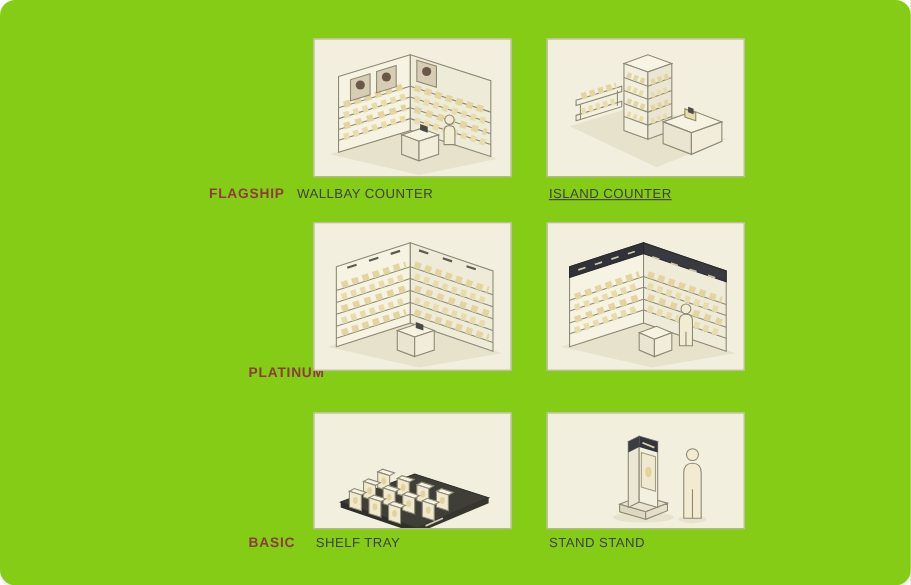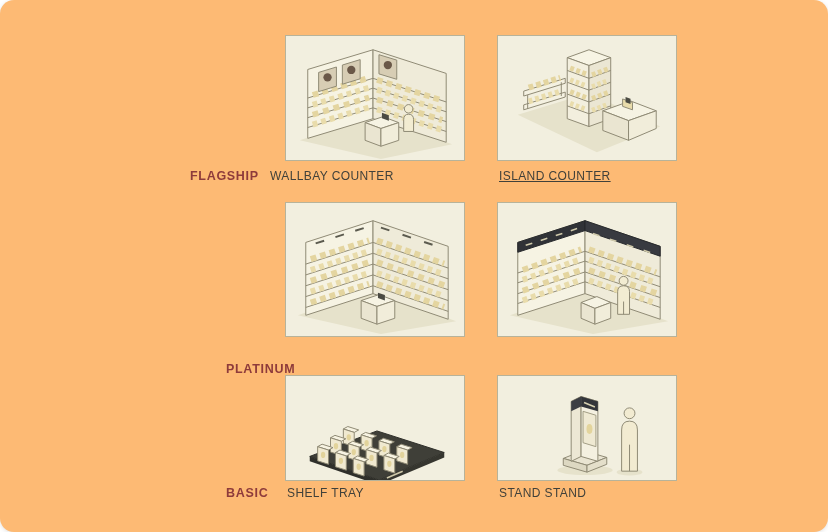--- a/index.html
+++ b/index.html
@@ -1,21 +1,21 @@
 <!DOCTYPE html>
 <html><head>
 <meta charset="utf-8">
 <style>
   html,body{margin:0;padding:0;}
   body{
     width:828px;height:532px;position:relative;background:#ffffff;
     font-family:"Liberation Sans",sans-serif;
   }
   .card{
-    position:absolute;inset:0;background:#fdba74;border-radius:14px;overflow:hidden;
+    position:absolute;inset:0;background:#84cc16;border-radius:14px;overflow:hidden;
     box-shadow:0 1px 4px rgba(0,0,0,.12);
   }
   .panel{
     position:absolute;background:#f2efdf;border:1px solid #b7b39a;box-sizing:border-box;
   }
   .panel svg{width:100%;height:100%;display:block;}
   .caption{
     position:absolute;font-size:12px;color:#41413a;letter-spacing:.4px;white-space:nowrap;
   }
   .tier{
@@ -97,21 +97,21 @@
       <line x1="95" y1="75.5" x2="111" y2="69.5" stroke="#e9dcab" stroke-width="5" stroke-dasharray="3.5 2.5"></line>
       <polygon points="106,76 134,66 160,76 132,86" fill="#f6f3e3" stroke="#8e8974"></polygon>
       <polygon points="106,76 132,86 132,106 106,96" fill="#eae5d1" stroke="#8e8974"></polygon>
       <polygon points="132,86 160,76 160,94 132,106" fill="#f1edda" stroke="#8e8974"></polygon>
       <polygon points="126,64 136,67.5 136,75 126,71.5" fill="#e9dcab" stroke="#8e8974"></polygon>
       <polygon points="129,62 134,63.8 134,69 129,67.2" fill="#4a4a42"></polygon>
     </svg>
   </figure>
   <div class="caption" style="left:499px;top:169px;text-decoration:underline;">ISLAND COUNTER</div>
 
-  <div class="tier" style="top:362px;padding-left:36px;">PLATINUM</div>
+  <div class="tier" style="top:332px;padding-left:36px;">PLATINUM</div>
 
   <figure class="panel" style="left:285px;top:202px;width:180px;height:135px;margin:0;">
     <svg viewBox="0 0 180 135" preserveAspectRatio="none">
       <polygon points="12,114 88,88 172,120 96,133" fill="#e6e2cb"></polygon>
       <polygon points="20,40 88,18 88,92 20,114" fill="#f6f3e3" stroke="#8e8974"></polygon>
       <polygon points="88,18 164,44 164,118 88,92" fill="#efebd9" stroke="#8e8974"></polygon>
       <line x1="30" y1="41" x2="80" y2="25" stroke="#5c5b4f" stroke-width="2" stroke-dasharray="9 12"></line>
       <line x1="96" y1="25" x2="156" y2="45" stroke="#5c5b4f" stroke-width="2" stroke-dasharray="9 14"></line>
       <line x1="20" y1="62" x2="88" y2="40" stroke="#8e8974"></line>
       <line x1="20" y1="73" x2="88" y2="51" stroke="#8e8974"></line>

